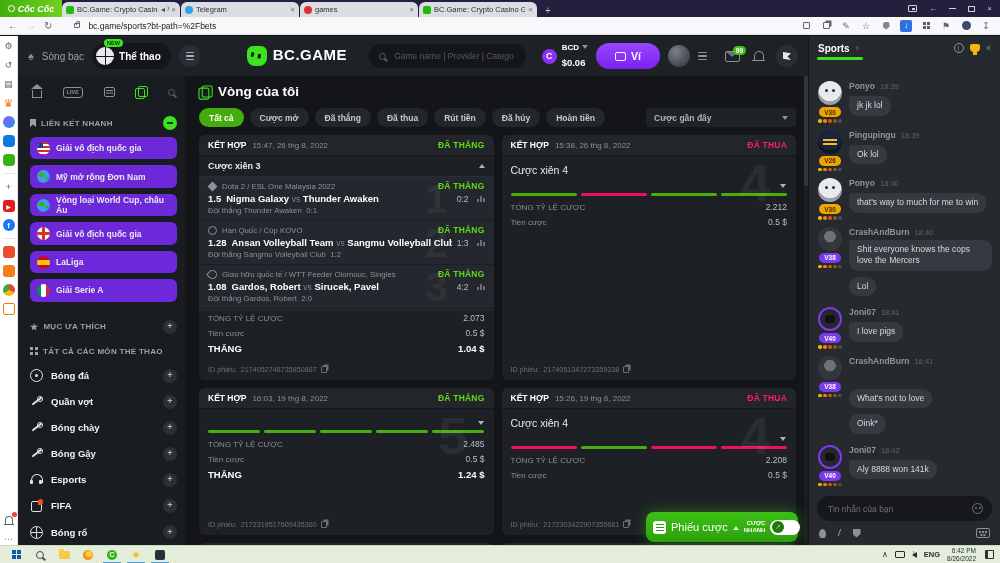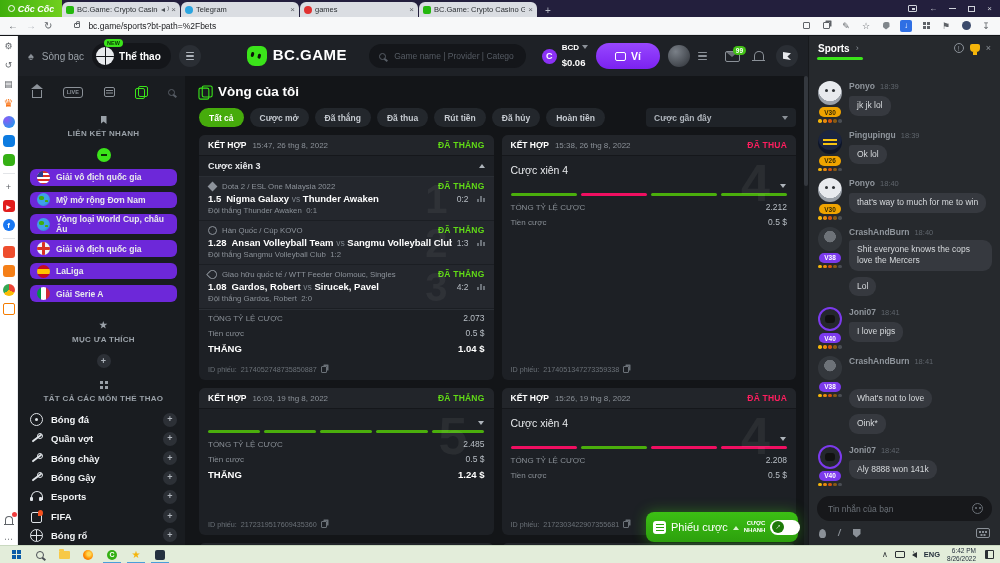--- a/index.html
+++ b/index.html
@@ -122,21 +122,21 @@
   .nav-icons{display:flex;align-items:center;justify-content:space-between;padding:4px 2px 10px 2px;}
   .nico{color:#8b9198;font-size:11px;display:flex;align-items:center;justify-content:center;}
   .house{width:10px;height:8px;border:1.5px solid #8b9198;border-top:none;position:relative;margin-top:4px;}
   .house::before{content:"";position:absolute;left:-2.5px;top:-6px;border-left:6px solid transparent;border-right:6px solid transparent;border-bottom:5px solid #8b9198;}
   .livebox{border:1px solid #8b9198;border-radius:3px;color:#8b9198;font-size:5.5px;font-weight:bold;padding:1.5px 3px;}
   .cal{width:11px;height:10px;border:1.5px solid #8b9198;border-radius:2px;position:relative;}
   .cal::before{content:"";position:absolute;left:1px;top:2px;width:7px;height:1px;background:#8b9198;box-shadow:0 2.5px 0 #8b9198;}
   .tickets{width:12px;height:12px;position:relative;}
   .tickets::before{content:"";position:absolute;left:0;top:2px;width:8px;height:9px;border:1.5px solid #3be41a;border-radius:2px;background:#191c20;}
   .tickets::after{content:"";position:absolute;left:3px;top:0;width:8px;height:9px;border:1.5px solid #3be41a;border-radius:2px;}
-  .nav-sec{display:flex;align-items:center;gap:5px;color:#9aa1a8;font-size:8px;font-weight:bold;letter-spacing:.3px;margin:8px 0 7px 0;flex-direction:column;}
+  .nav-sec{display:flex;align-items:center;gap:5px;color:#9aa1a8;font-size:8px;font-weight:bold;letter-spacing:.3px;margin:8px 0 7px 0;}
   .bkmk{width:6px;height:8px;background:#9aa1a8;clip-path:polygon(0 0,100% 0,100% 100%,50% 70%,0 100%);}
   .nav-sec .grow{flex:1;}
   .minus-btn{width:14px;height:14px;border-radius:50%;background:#3be41a;display:flex;align-items:center;justify-content:center;}
   .minus-btn i{width:6px;height:1.5px;background:#0a3305;}
   .plus-btn{width:14px;height:14px;border-radius:50%;background:#2c3036;color:#aeb4bb;font-size:9px;display:flex;align-items:center;justify-content:center;line-height:1;}
   .qlink{height:25px;background:#6d28d9;border-radius:6px;display:flex;align-items:center;gap:6px;padding:0 7px;margin-bottom:6px;color:#e8eaed;font-size:8.5px;font-weight:bold;}
   .flag{width:13px;height:13px;border-radius:50%;flex:0 0 auto;overflow:hidden;}
   .flag.us{background:repeating-linear-gradient(#d93025 0 2px,#fff 2px 4px);position:relative;}
   .flag.us::before{content:"";position:absolute;left:0;top:0;width:6px;height:6px;background:#283c8c;}
   .flag.globe{background:radial-gradient(circle at 35% 35%,#3fa0e8 55%,#1c72c0);position:relative;}

